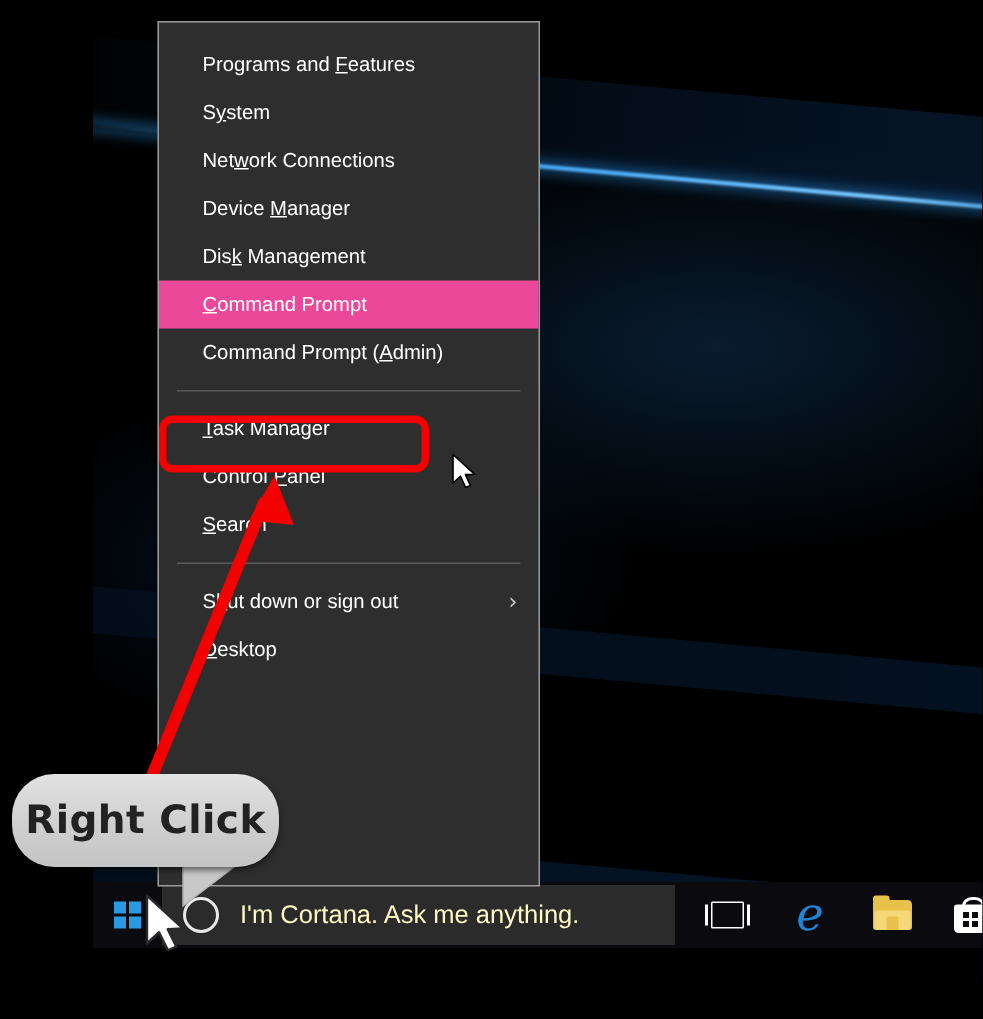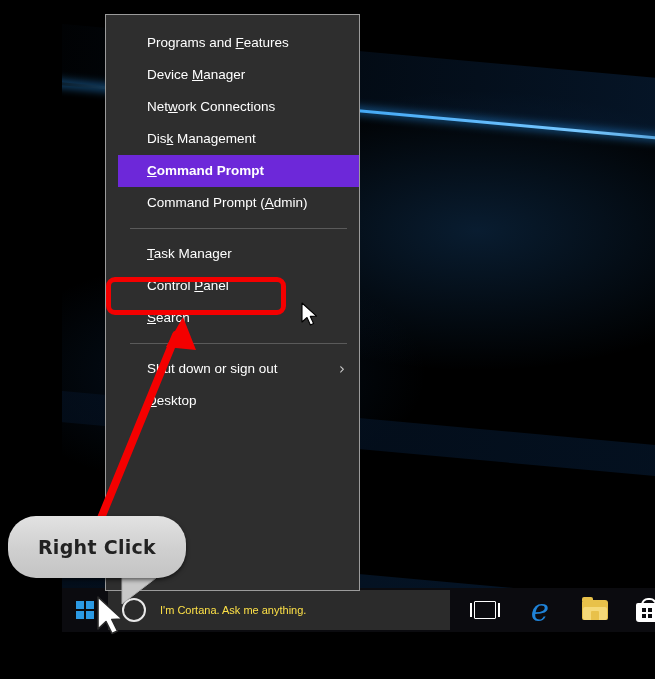--- a/index.html
+++ b/index.html
@@ -99,35 +99,33 @@
   #winx-menu {
     position: absolute;
     left: 105px;
     top: 14px;
     width: 255px;
     height: 577px;
     background: #2e2e2e;
     border: 1px solid #9b9b9b;
     box-sizing: border-box;
     z-index: 20;
-    padding-left: 12px;
   }
   .menu-item {
     position: relative;
     height: 32px;
     line-height: 32px;
     color: #ffffff;
     font-size: 13.5px;
     padding-left: 29px;
     white-space: nowrap;
     box-sizing: border-box;
   }
   .menu-item.highlight {
-    background: #6d28d9;
-    font-weight: bold;
+    background: #ec4899;
   }
   .menu-item .acc {
     text-decoration: underline;
   }
   .menu-sep {
     height: 1px;
     background: #5a5a5a;
     margin: 9px 12px 9px 12px;
   }
   .menu-item.submenu .chev {
@@ -176,22 +174,22 @@
     align-items: center;
   }
   #cortana-ring {
     width: 20px; height: 20px;
     border: 2.5px solid #e8e8e8;
     border-radius: 50%;
     margin-left: 14px;
     flex: 0 0 auto;
   }
   #cortana-text {
-    color: #fde047;
-    font-size: 11px;
+    color: #fef9c3;
+    font-size: 17px;
     margin-left: 14px;
     white-space: nowrap;
   }
 
   .tb-icon {
     position: absolute;
     top: 0; height: 44px; width: 46px;
     display: flex; align-items: center; justify-content: center;
   }
   #tb-taskview { left: 400px; }
@@ -304,21 +302,21 @@
     background: linear-gradient(180deg, #e2e2e2 0%, #cfcfcf 55%, #c4c4c4 100%);
     border-radius: 28px;
     z-index: 50;
     box-shadow: 0 2px 4px rgba(0,0,0,0.55);
     display: flex;
     align-items: center;
     justify-content: center;
   }
   #callout-text {
     font-family: "DejaVu Sans", sans-serif;
-    font-size: 19px;
+    font-size: 26px;
     font-weight: bold;
     color: #222222;
     letter-spacing: 0.3px;
   }
 
   
   .cursor { position: absolute; z-index: 60; }
   #cursor-menu { left: 301px; top: 302px; }
   #cursor-taskbar { left: 96px; top: 596px; }
 </style>
@@ -333,22 +331,23 @@
     <div class="wp-band b3"></div>
   </div>
 
   <div id="left-gutter"></div>
   <div id="bottom-gutter"></div>
 
   <div id="winx-menu">
     <div class="spacer-top"></div>
     <div id="menu-list">
         <div class="menu-item"><span>Programs and <span class="acc">F</span>eatures</span></div>
+        <div class="menu-item"><span>S<span class="acc">y</span>stem</span></div>
+        <div class="menu-item"><span>Net<span class="acc">w</span>ork Connections</span></div>
         <div class="menu-item"><span>Device <span class="acc">M</span>anager</span></div>
-        <div class="menu-item"><span>Net<span class="acc">w</span>ork Connections</span></div>
         <div class="menu-item"><span>Dis<span class="acc">k</span> Management</span></div>
         <div class="menu-item highlight"><span><span class="acc">C</span>ommand Prompt</span></div>
         <div class="menu-item"><span>Command Prompt (<span class="acc">A</span>dmin)</span></div>
         <div class="menu-sep"></div>
         <div class="menu-item"><span><span class="acc">T</span>ask Manager</span></div>
         <div class="menu-item"><span>Control <span class="acc">P</span>anel</span></div>
         <div class="menu-item"><span><span class="acc">S</span>earch</span></div>
         <div class="menu-sep"></div>
         <div class="menu-item submenu"><span>S<span class="acc">h</span>ut down or sign out</span><span class="chev">›</span></div>
         <div class="menu-item"><span><span class="acc">D</span>esktop</span></div>

